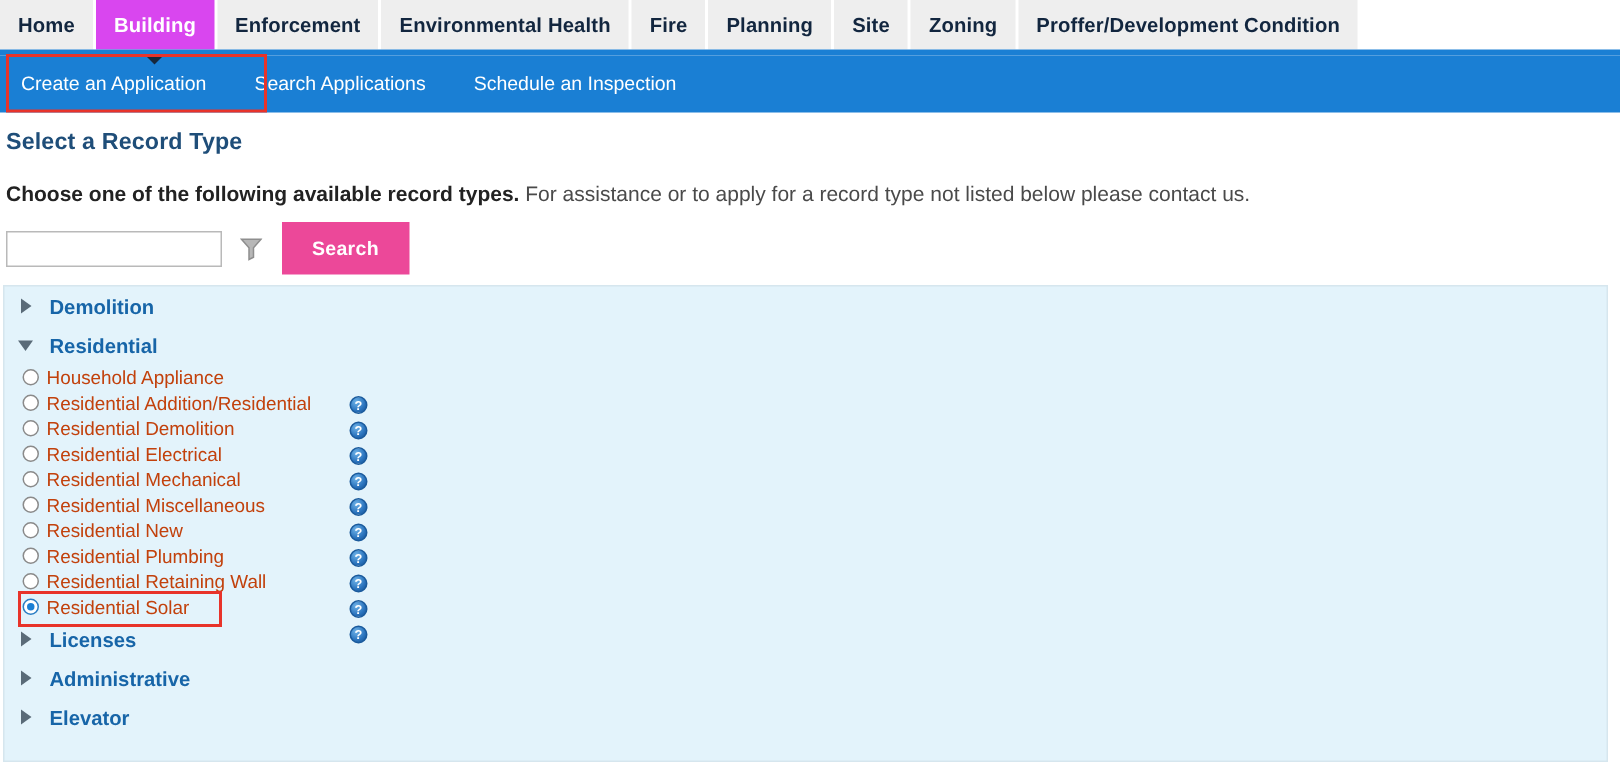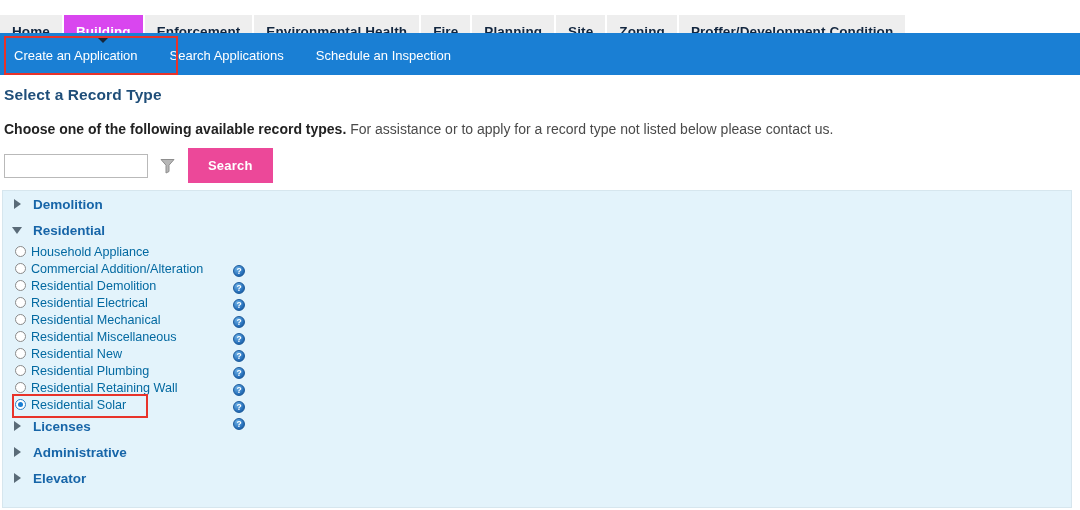--- a/index.html
+++ b/index.html
@@ -32,21 +32,20 @@
     font-size: 13.5px;
     font-weight: bold;
     display: flex;
     align-items: center;
     padding: 0 12px;
     margin-right: 2px;
     height: 33px;
     white-space: nowrap;
     letter-spacing: 0.1px;
     cursor: pointer;
-    margin-top: 15px;
   }
   .tab.active {
     background: #d946ef;
     color: #ffffff;
     text-align: right;
   }
   .tabbar-underline {
     position: absolute;
     left: 0; top: 33px;
     width: 1080px; height: 4px;
@@ -209,21 +208,21 @@
   .radio.checked::after {
     content: "";
     position: absolute;
     left: 2px; top: 2px;
     width: 5px; height: 5px;
     border-radius: 50%;
     background: #1a7fd4;
   }
   .child-label {
     font-size: 12.6px;
-    color: #0369a1;
+    color: #c2410c;
     white-space: nowrap;
   }
   .help-icon {
     position: absolute;
     left: 218px;
     width: 12px; height: 12px;
   }
   .child-wrap { position: relative; height: 17px; }
 
   .help-circle {
@@ -301,21 +300,21 @@
         <div class="child-wrap">
           <div class="child-row">
             <span class="radio"></span>
             <span class="child-label">Household Appliance</span>
           </div>
           <span class="help-icon"><span class="help-circle">?</span></span>
         </div>
         <div class="child-wrap">
           <div class="child-row">
             <span class="radio"></span>
-            <span class="child-label">Commercial Addition/Alteration</span>
+            <span class="child-label">Residential Addition/Residential</span>
           </div>
           <span class="help-icon"><span class="help-circle">?</span></span>
         </div>
         <div class="child-wrap">
           <div class="child-row">
             <span class="radio"></span>
             <span class="child-label">Residential Demolition</span>
           </div>
           <span class="help-icon"><span class="help-circle">?</span></span>
         </div>

